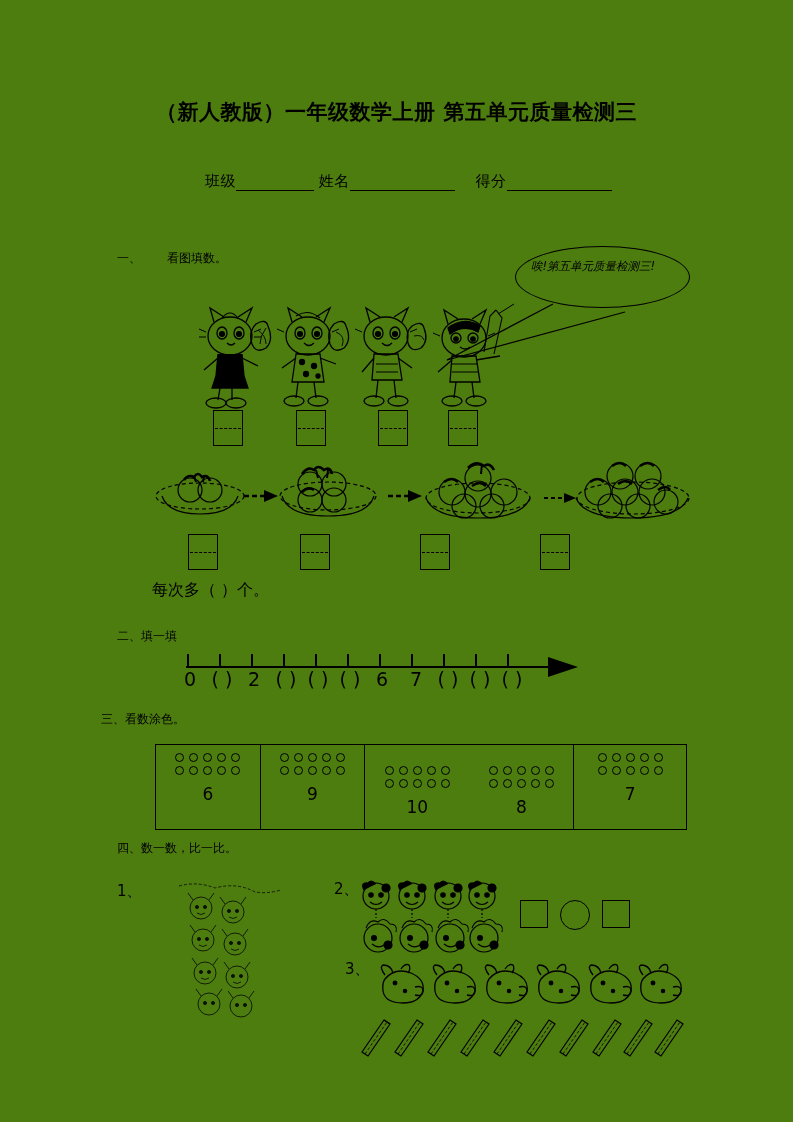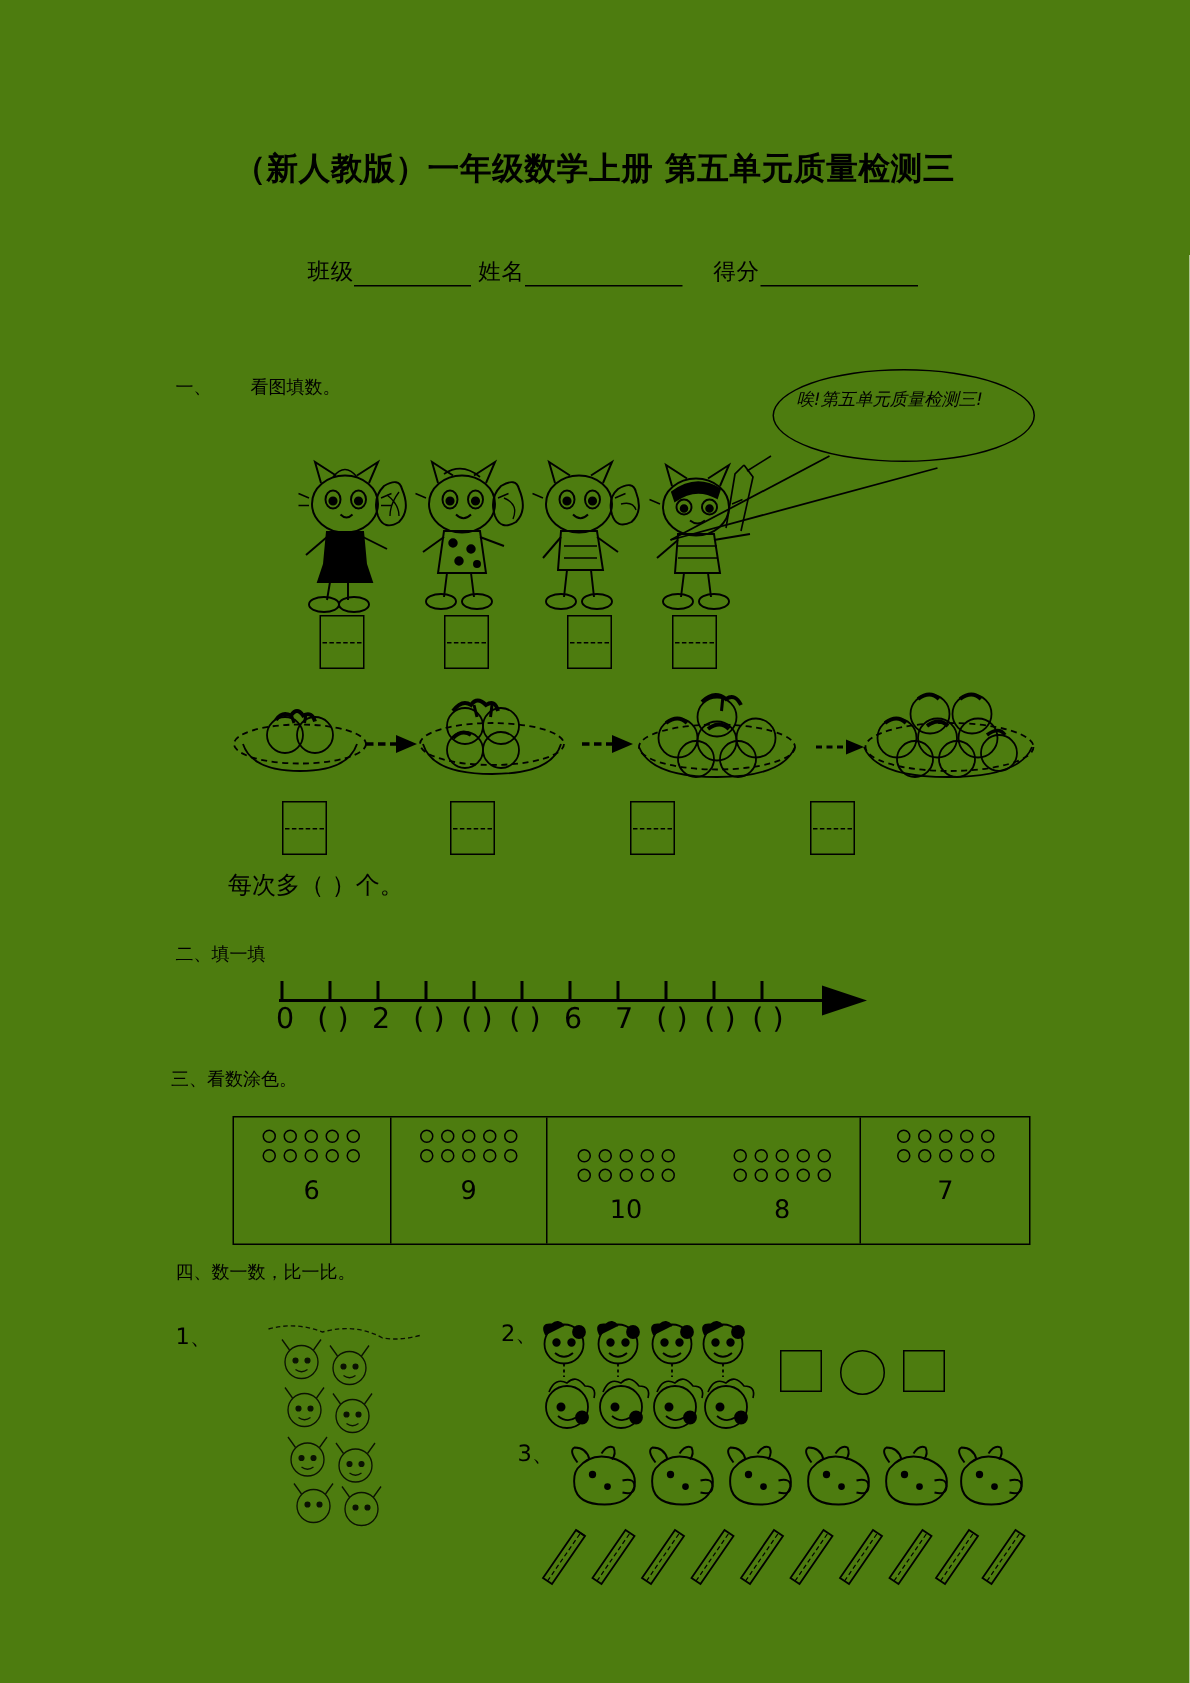--- a/index.html
+++ b/index.html
@@ -56,21 +56,21 @@
   
   .sec-head {
     position: absolute;
     font-family: "DejaVu Sans", sans-serif;
     font-size: 12px;
     white-space: nowrap;
   }
   #sec1-head { top: 250px; left: 117px; }
   #sec1-head .num { margin-right: 26px; }
   #sec2-head { top: 628px; left: 117px; }
-  #sec3-head { top: 711px; left: 114px; }
+  #sec3-head { top: 711px; left: 101px; }
   #sec4-head { top: 840px; left: 117px; }
 
   
   .bubble-wrap {
     position: absolute;
     top: 246px;
     left: 505px;
     width: 200px;
     height: 120px;
   }

